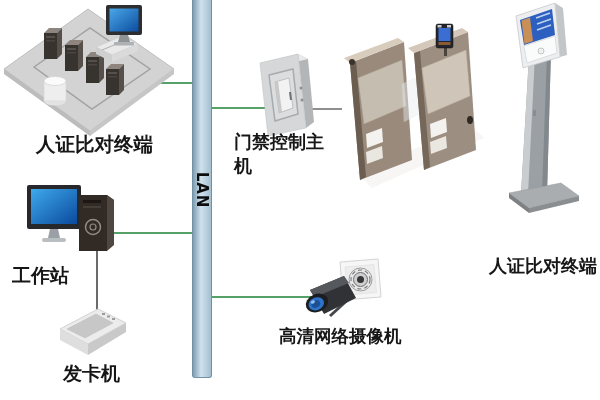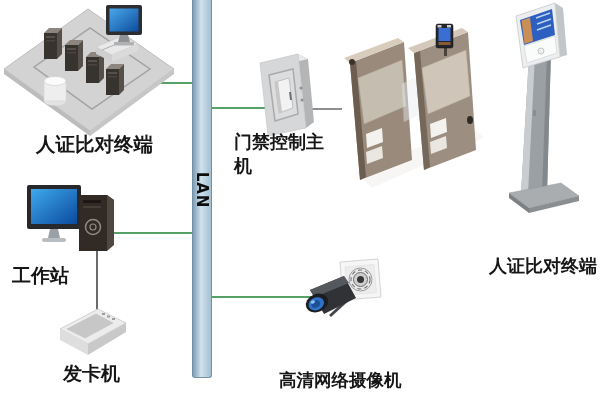--- a/index.html
+++ b/index.html
@@ -229,15 +229,15 @@
       <ellipse cx="15.5" cy="51.5" rx="4.5" ry="3.6" fill="#1b4f96"></ellipse>
       <ellipse cx="13.5" cy="48.5" rx="2.2" ry="1.5" fill="#8fc0ef"></ellipse>
     </g>
   </svg>
 
   <div class="node-label" style="left:36px;top:131px;font-size:19.5px;">人证比对终端</div>
   <div class="node-label" style="left:12px;top:263px;font-family:Liberation Serif, serif;">工作站</div>
   <div class="node-label" style="left:63px;top:361px;text-align:center;">发卡机</div>
   <div class="node-label wrap" style="left:234px;top:130px;width:98px;font-size:18px;">门禁控制主机</div>
   <div class="node-label" style="left:489px;top:226px;font-size:18px;margin-top:28px;">人证比对终端</div>
-  <div class="node-label" style="left:279px;top:324px;font-size:17.5px;margin-top:44px;">高清网络摄像机</div>
+  <div class="node-label" style="left:279px;top:324px;font-size:17.5px;">高清网络摄像机</div>
 
 </div>
 
 </body></html>

